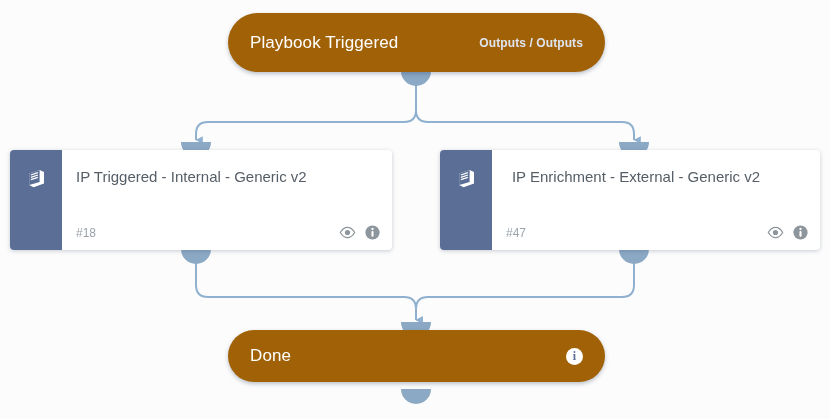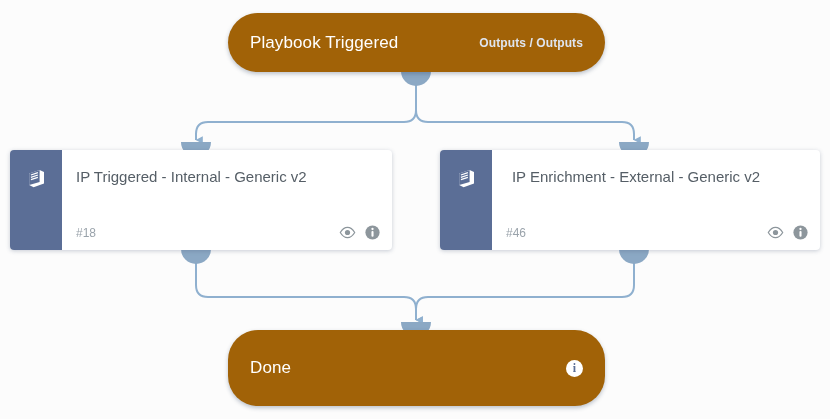--- a/index.html
+++ b/index.html
@@ -41,21 +41,21 @@
   }
   .pill-sub {
     margin-left: auto;
     color: #dfe5ef;
     font-size: 12px;
     font-weight: bold;
     white-space: nowrap;
     letter-spacing: 0.1px;
   }
   #node-trigger { left: 228px; top: 13px; width: 377px; height: 59px; }
-  #node-done    { left: 228px; top: 330px; width: 377px; height: 76px; }
+  #node-done    { left: 228px; top: 330px; width: 377px; height: 52px; }
 
   .done-info {
     margin-left: auto;
     width: 17px; height: 17px;
     border-radius: 50%;
     background: #ffffff;
     color: #5b6e96;
     font-size: 12px;
     font-weight: bold;
     font-family: "Liberation Serif", serif;
@@ -203,21 +203,21 @@
         <svg width="22" height="22" viewBox="0 0 22 22">
           <path d="M4.2,5.4 L14.6,2.0 L19.0,4.1 L19.0,15.6 L8.6,19.2 L4.2,17.0 Z" fill="#ffffff"></path>
           <path d="M4.2,5.4 L14.6,2.0 L14.6,14.1 L4.2,17.0 Z" fill="#5b6e96"></path>
           <path d="M5.9,7.0 L12.9,4.7 M5.9,9.3 L12.9,7.0 M5.9,11.6 L12.9,9.3" stroke="#ffffff" stroke-width="1.25" fill="none"></path>
         </svg>
       </span>
     </div>
     <div class="card-body">
       <div class="card-title">IP Enrichment - External - Generic v2</div>
       <div class="card-footer">
-        <span class="card-id">#46</span>
+        <span class="card-id">#47</span>
         <span class="card-icons">
           <span class="icon-btn">
             <svg width="17" height="13" viewBox="0 0 17 13">
               <path d="M1.3,6.5 C3.6,2.6 6.0,1.3 8.5,1.3 C11.0,1.3 13.4,2.6 15.7,6.5
                        C13.4,10.4 11.0,11.7 8.5,11.7 C6.0,11.7 3.6,10.4 1.3,6.5 Z" fill="none" stroke="#8d969c" stroke-width="1.2"></path>
               <circle cx="8.5" cy="6.5" r="2.6" fill="#8d969c"></circle>
             </svg>
           </span>
           <span class="icon-btn">
             <svg width="15" height="15" viewBox="0 0 15 15">

